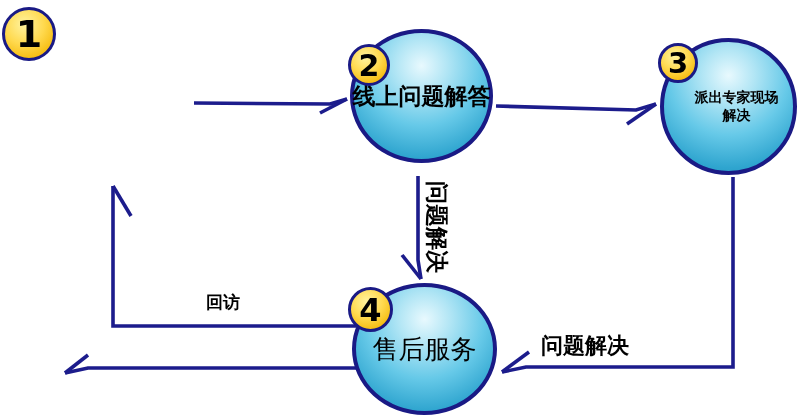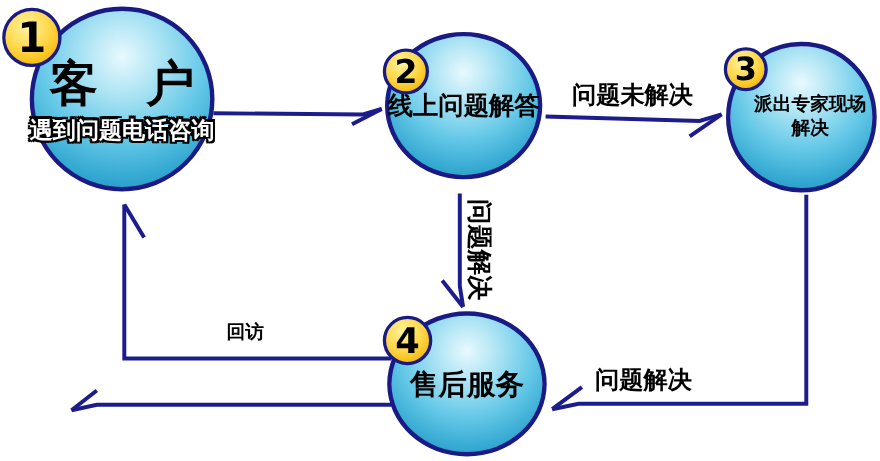--- a/index.html
+++ b/index.html
@@ -64,22 +64,22 @@
     font-size: 21px;
     font-weight: bold;
     color: #ffffff;
     white-space: nowrap;
     margin-top: 3px;
     text-shadow:
       -2px -2px 0 #000, 2px -2px 0 #000, -2px 2px 0 #000, 2px 2px 0 #000,
       0 -2px 0 #000, 0 2px 0 #000, -2px 0 0 #000, 2px 0 0 #000;
   }
   .node-online .node-line     { font-size: 23px; font-weight: bold; color: #000; white-space: nowrap; }
-  .node-expert .node-line     { font-size: 17px; font-weight: bold; color: #000; white-space: nowrap; line-height: 1.25; padding-left: 16px; }
-  .node-aftersales .node-line { font-size: 26px; font-weight: bold; color: #000; white-space: nowrap; }
+  .node-expert .node-line     { font-size: 14px; font-weight: bold; color: #000; white-space: nowrap; line-height: 1.25; padding-left: 16px; }
+  .node-aftersales .node-line { font-size: 26px; font-weight: normal; color: #000; white-space: nowrap; }
 
   .edge-label {
     position: absolute;
     font-weight: bold;
     color: #000000;
     white-space: nowrap;
     z-index: 4;
     transform: translate(-50%, -50%);
   }
   .label-unresolved      { left: 575px; top: 87px;  font-size: 22px; }
@@ -107,41 +107,36 @@
     <polyline points="733,177 733,367 526,367 502,372"></polyline>
     <polyline points="502,372 529,352"></polyline>
 
     <polyline points="356,326 113,326 113,186"></polyline>
     <polyline points="113,186 131,216"></polyline>
 
     <polyline points="356,368 88,368 65,373"></polyline>
     <polyline points="65,373 88,355"></polyline>
   </svg>
 
-  <div class="node node-customer">
-    <div class="title-main">客　户</div>
-    <div class="subtitle-outlined">遇到问题电话咨询</div>
-  </div>
 
   <div class="node node-online">
     <div class="node-line">线上问题解答</div>
   </div>
 
   <div class="node node-expert">
     <div class="node-line">派出专家现场</div>
     <div class="node-line">解决</div>
   </div>
 
   <div class="node node-aftersales">
     <div class="node-line">售后服务</div>
   </div>
 
   <div class="badge badge-1">1</div>
   <div class="badge badge-2">2</div>
   <div class="badge badge-3">3</div>
   <div class="badge badge-4">4</div>
 
-  <div class="edge-label label-unresolved">问题未解决</div>
   <div class="edge-label label-resolved-mid">问题解决</div>
   <div class="edge-label label-resolved-bottom">问题解决</div>
   <div class="edge-label label-callback">回访</div>
 
 </div>
 
 </body></html>

